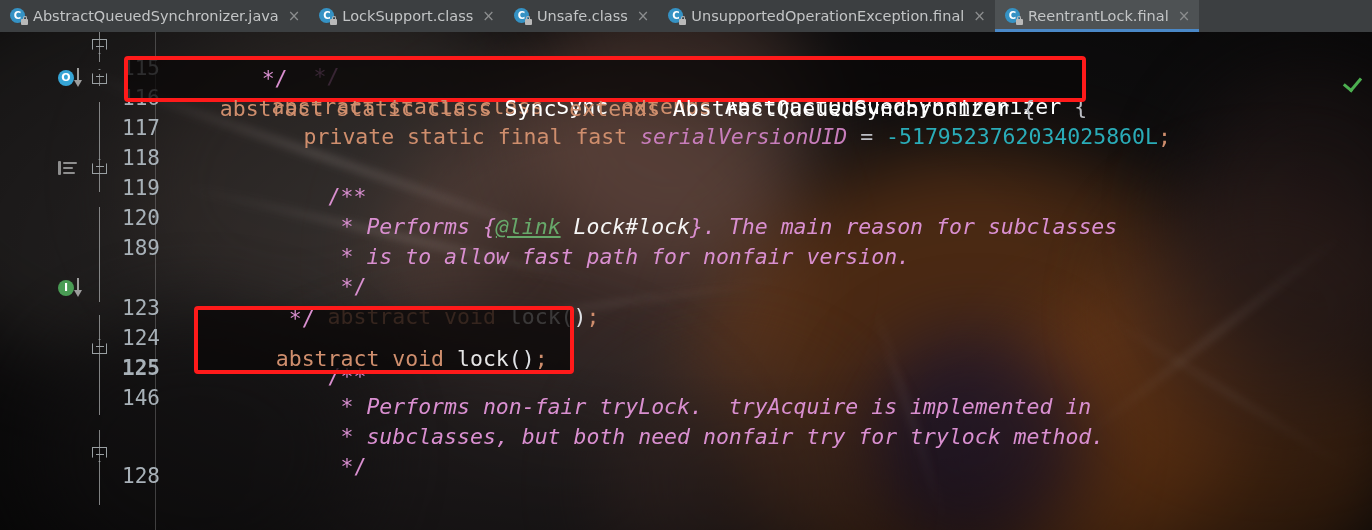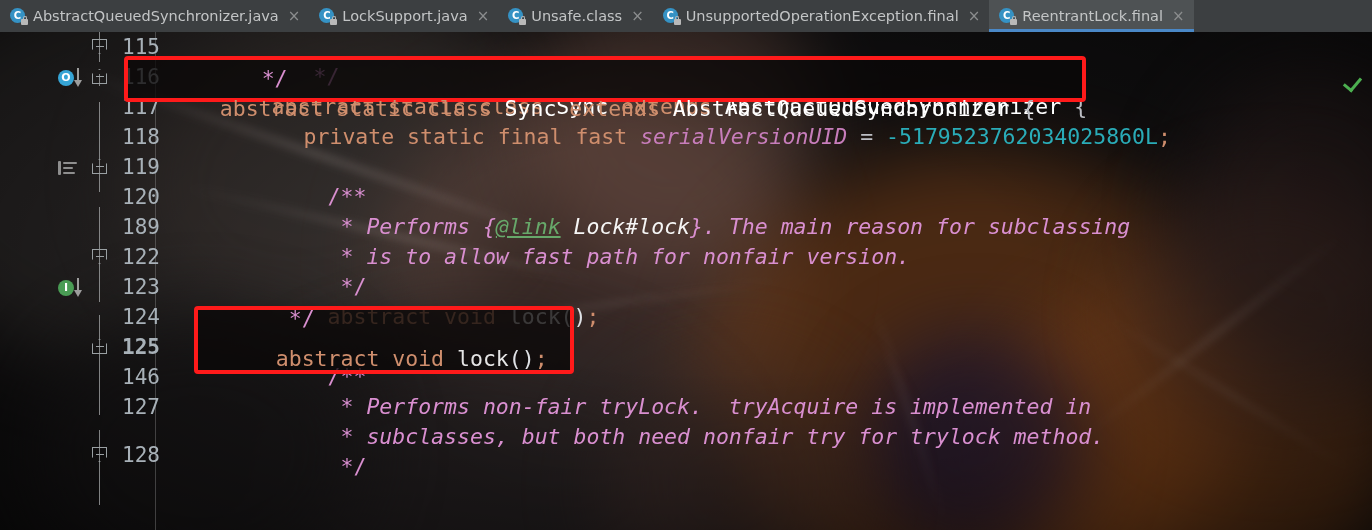--- a/index.html
+++ b/index.html
@@ -164,20 +164,21 @@
 
   .lineno {
     position: absolute;
     right: 0;
     width: 56px;
     text-align: right;
     color: #a8b1b8;
     font-size: 21px;
     font-family: "DejaVu Sans Mono", monospace;
     line-height: 30px;
+    margin-top: 21px;
   }
 
   .gutter-row {
     position: absolute;
     left: 0;
     width: 160px;
     height: 30px;
   }
 
   
@@ -349,21 +350,21 @@
       </span>
       <span>AbstractQueuedSynchronizer.java</span>
       <span class="tab-close">×</span>
     </div>
 
     <div class="tab">
       <span class="tab-icon">
         <span class="disc">C</span>
         <span class="lock"></span>
       </span>
-      <span>LockSupport.java</span>
+      <span>LockSupport.class</span>
       <span class="tab-close">×</span>
     </div>
 
     <div class="tab">
       <span class="tab-icon">
         <span class="disc">C</span>
         <span class="lock"></span>
       </span>
       <span>Unsafe.class</span>
       <span class="tab-close">×</span>
@@ -444,27 +445,20 @@
       </div>
 
       <div class="gutter-row" style="top:150px;">
         <span class="lineno">120</span>
       </div>
 
       <div class="gutter-row" style="top:180px;">
         <span class="lineno">189</span>
       </div>
 
-      <div class="gutter-row" style="top:210px;">
-        <span class="lineno">122</span>
-        <span class="fold end">
-            <span class="shape"></span>
-            <span class="minus"></span>
-          </span>
-      </div>
 
       <div class="gutter-row" style="top:240px;">
         <span class="lineno">123</span>
         <span class="gicon">
           <span class="circ green">I</span>
           <span class="arrow"></span>
         </span>
       </div>
 
       <div class="gutter-row" style="top:270px;">
@@ -476,23 +470,20 @@
         <span class="fold start">
             <span class="shape"></span>
             <span class="minus"></span>
           </span>
       </div>
 
       <div class="gutter-row" style="top:330px;">
         <span class="lineno">146</span>
       </div>
 
-      <div class="gutter-row" style="top:360px;">
-        <span class="lineno">127</span>
-      </div>
 
       <div class="gutter-row" style="top:408px;">
         <span class="lineno">128</span>
         <span class="fold end">
             <span class="shape"></span>
             <span class="minus"></span>
           </span>
       </div>
     </div>
 
@@ -508,21 +499,21 @@
 
       <div class="code-line" style="top:60px; left:40px;">
         <span class="kw">private</span><span class="kw"> static</span><span class="kw"> final</span><span class="kw"> fast</span><span class="fld"> serialVersionUID</span><span class="op"> = </span><span class="num">-5179523762034025860L</span><span class="semi">;</span>
       </div>
 
       <div class="code-line" style="top:120px; left:64px;">
         <span class="doc-plain">/**</span>
       </div>
 
       <div class="code-line" style="top:150px; left:64px;">
-        <span class="doc"> * Performs </span><span class="doc">{</span><span class="doctag">@link</span><span class="docref"> Lock#lock</span><span class="doc">}</span><span class="doc">. The main reason for subclassing</span>
+        <span class="doc"> * Performs </span><span class="doc">{</span><span class="doctag">@link</span><span class="docref"> Lock#lock</span><span class="doc">}</span><span class="doc">. The main reason for subclasses</span>
       </div>
 
       <div class="code-line" style="top:180px; left:64px;">
         <span class="doc"> * is to allow fast path for nonfair version.</span>
       </div>
 
       <div class="code-line" style="top:210px; left:64px;">
         <span class="doc-plain"> */</span>
       </div>
 

